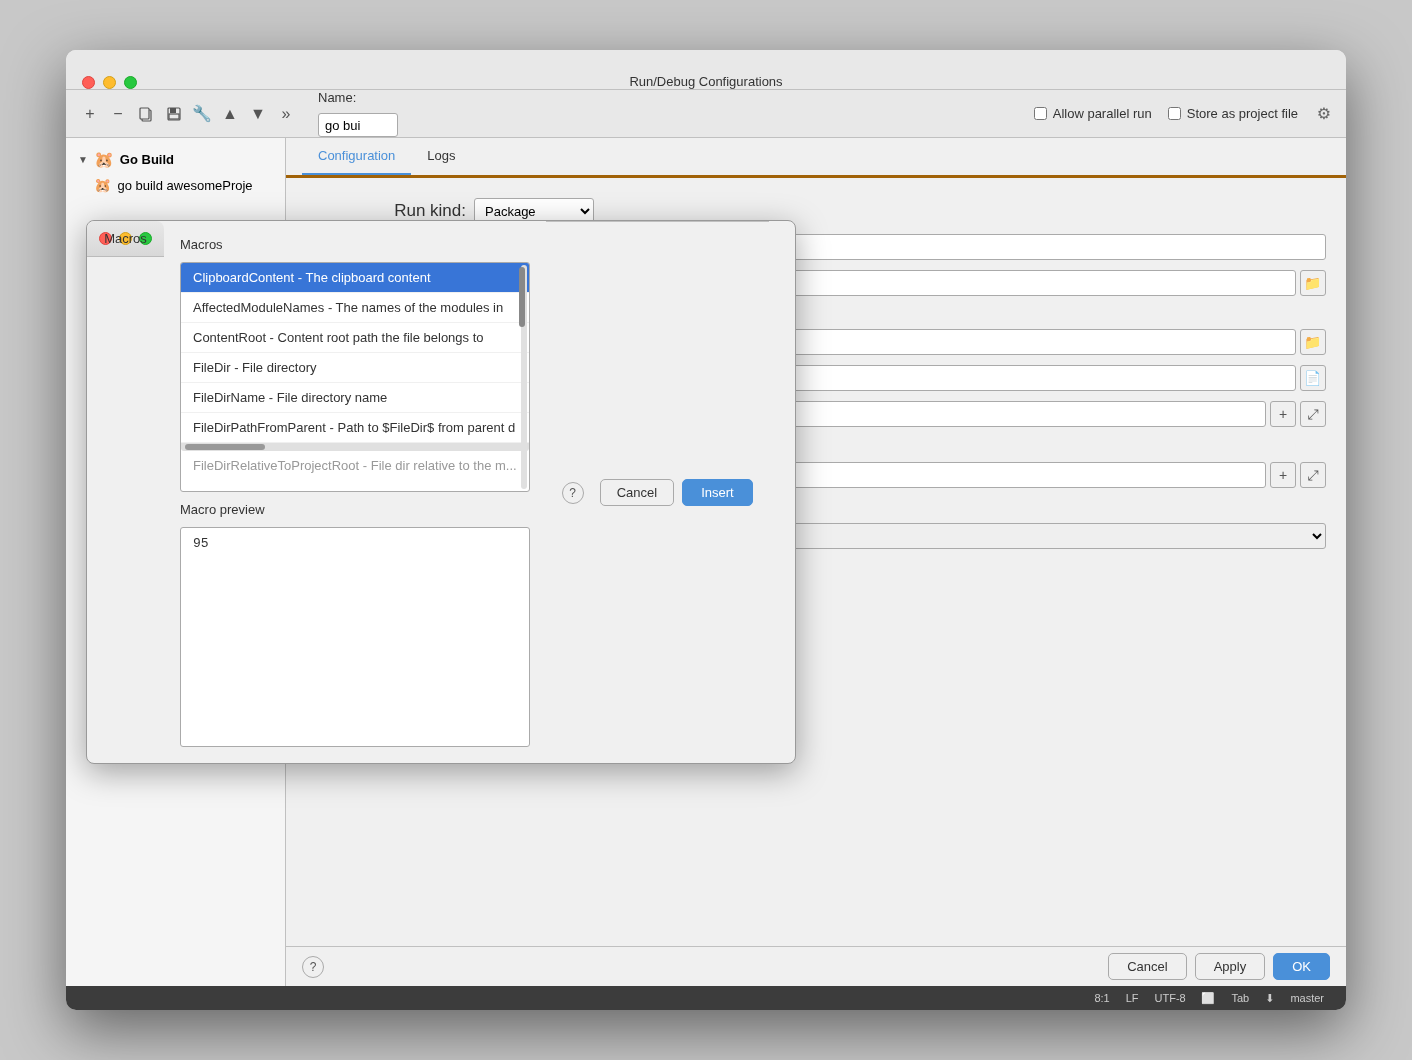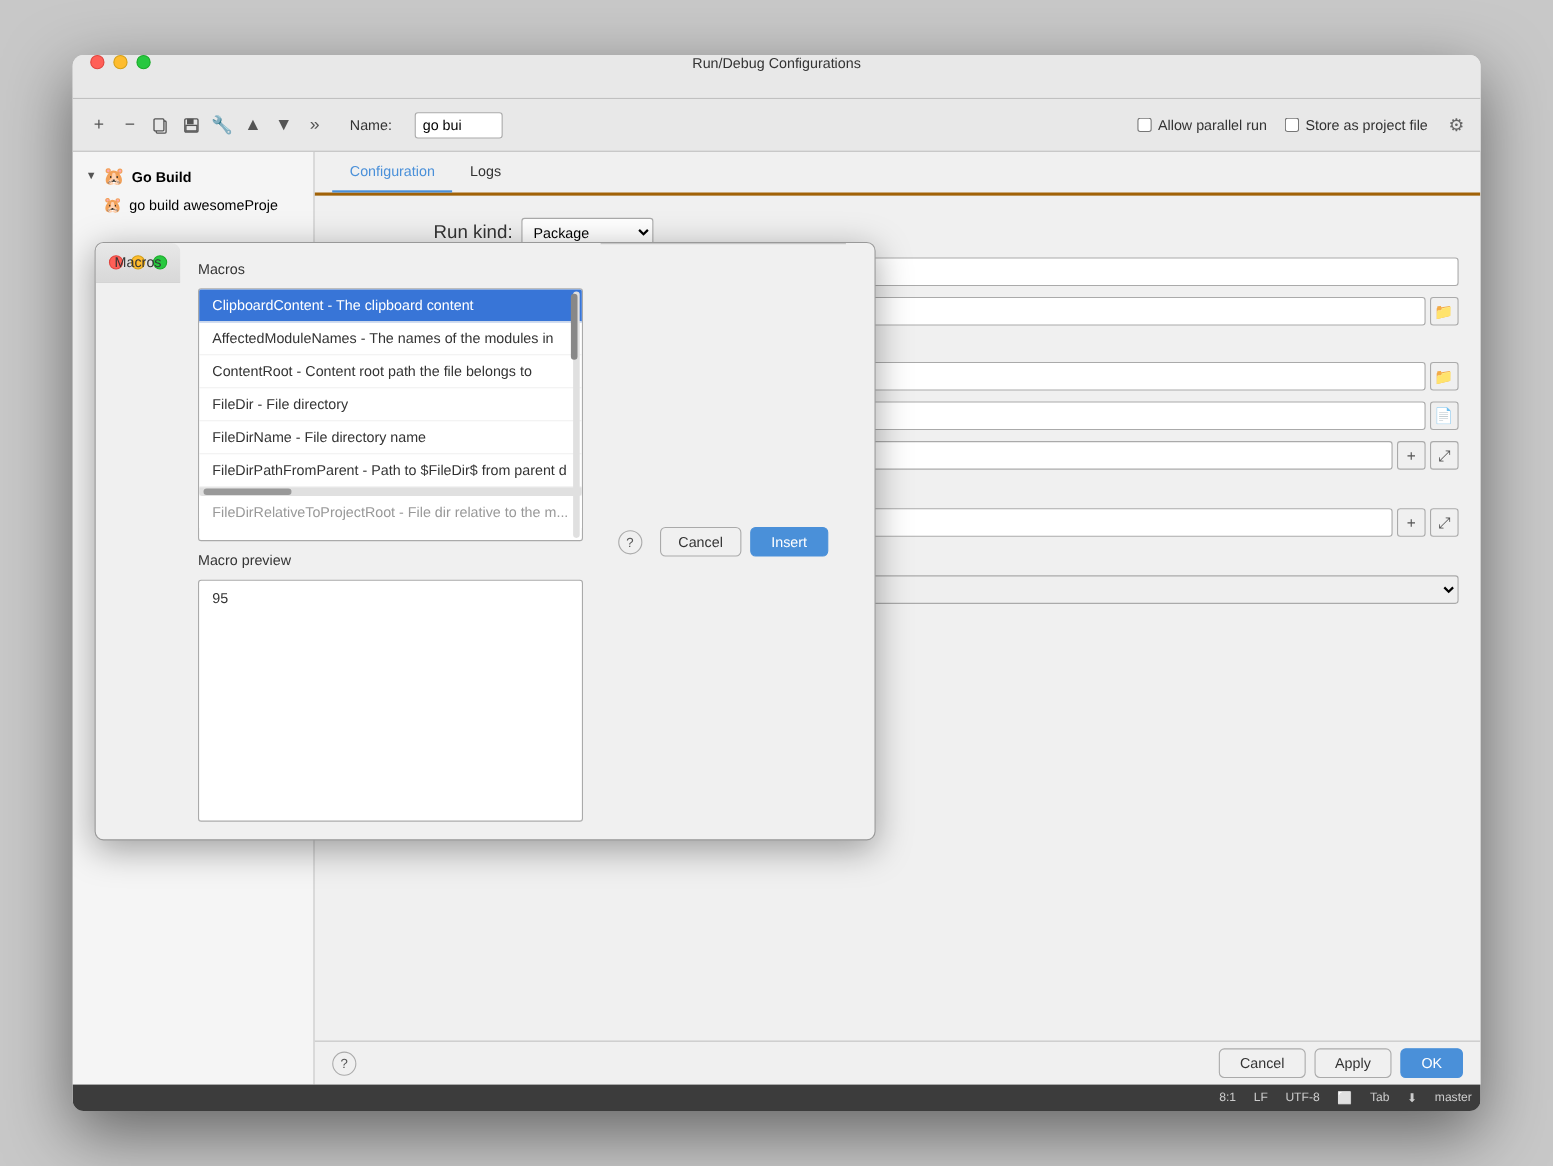--- a/index.html
+++ b/index.html
@@ -27,21 +27,21 @@
       position: relative;
       overflow: hidden;
     }
 
     
     .title-bar {
       height: 40px;
       background: #e8e8e8;
       border-bottom: 1px solid #c0c0c0;
       display: flex;
-      align-items: flex-start;
+      align-items: flex-end;
       padding: 0 16px;
       position: relative;
     }
     .traffic-lights {
       display: flex;
       gap: 8px;
       margin-right: 16px;
     }
     .traffic-light {
       width: 13px;
@@ -76,23 +76,23 @@
       display: flex;
       align-items: center;
       justify-content: center;
       cursor: pointer;
       color: #555;
       font-size: 16px;
       border-radius: 3px;
     }
     .toolbar-name {
       display: flex;
-      align-items: center;
-      gap: 21px;
+      gap: 8px;
       margin-left: 16px;
+      flex-direction: column;
     }
     .toolbar-name label {
       font-size: 13px;
       color: #333;
     }
     .toolbar-name input {
       width: 80px;
       height: 24px;
       border: 1px solid #aaa;
       border-radius: 3px;
@@ -298,21 +298,21 @@
       color: white;
       font-weight: 500;
     }
 
     
     .status-bar {
       height: 24px;
       background: #3c3c3c;
       display: flex;
       align-items: center;
-      padding: 0 8px;
+      padding: 0 22px;
       color: #ccc;
       font-size: 11px;
       gap: 16px;
       justify-content: flex-end;
     }
     .macros-dialog {
       position: absolute;
       top: 170px;
       left: 20px;
       width: 710px;
@@ -413,21 +413,21 @@
       font-weight: 500;
     }
     .macros-preview-area {
       border: 1px solid #aaa;
       border-radius: 3px;
       background: white;
       height: 220px;
       padding: 8px 12px;
       font-size: 13px;
       color: #333;
-      font-family: Liberation Sans, sans-serif;
+      font-family: Liberation Mono, monospace;
     }
     .macros-footer {
       display: flex;
       align-items: center;
       padding: 10px 16px;
       border-top: 1px solid #c0c0c0;
       gap: 8px;
     }
     .help-btn {
       width: 22px;

